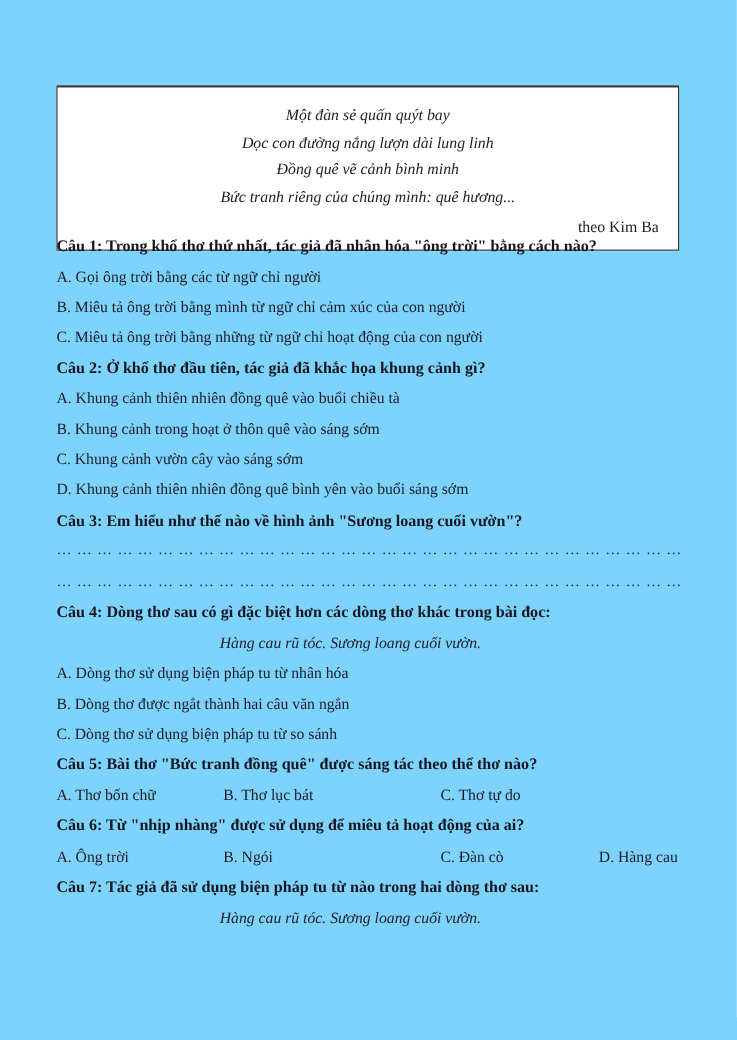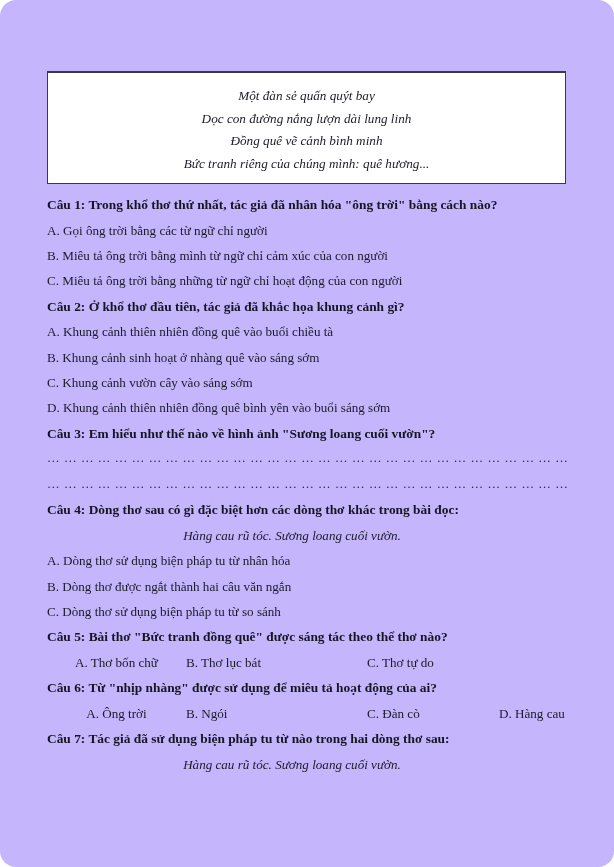--- a/index.html
+++ b/index.html
@@ -14,22 +14,21 @@
     color: #1b1b26;
     position: relative;
     overflow: hidden;
   }
 
   .page {
     position: absolute;
     left: 0; top: 0;
     width: 614px;
     height: 867px;
-    background: #c4b5fd;
-    border-radius: 16px;
+    background: #7dd3fc;
   }
 
   
   .poem-box {
     position: absolute;
     left: 47px;
     top: 71px;
     width: 519px;
     box-sizing: border-box;
     border: 1px solid #3a3a44;
@@ -81,21 +80,21 @@
   }
 
   
   .opt-row {
     display: flex;
     font-size: 13.1px;
     line-height: 25.4px;
     color: #1b1b26;
   }
   .opt-row .col { white-space: nowrap; }
-  .opt-row .col:nth-child(1) { width: 139px; text-align: center; }
+  .opt-row .col:nth-child(1) { width: 139px; }
   .opt-row .col:nth-child(2) { width: 133px; }
   .opt-row .col:nth-child(3) { width: 132px; margin-left: 48px; }
   .opt-row .col:nth-child(4) { width: auto; }
 
   .poem-quote {
     text-align: center;
     font-style: italic;
     font-size: 13.1px;
     line-height: 25.6px;
     color: #1b1b26;
@@ -116,35 +115,36 @@
 </head>
 <body>
 
 <div class="page">
 
   <div class="poem-box">
     <div class="poem-line">Một đàn sẻ quấn quýt bay</div>
     <div class="poem-line">Dọc con đường nắng lượn dài lung linh</div>
     <div class="poem-line">Đồng quê vẽ cảnh bình minh</div>
     <div class="poem-line">Bức tranh riêng của chúng mình: quê hương...</div>
+    <div class="poem-attrib">theo Kim Ba</div>
   </div>
 
   <div class="content">
 
     <div class="q-block">
       <div class="q-title">Câu 1: Trong khổ thơ thứ nhất, tác giả đã nhân hóa "ông trời" bằng cách nào?</div>
       <div class="opt">A. Gọi ông trời bằng các từ ngữ chỉ người</div>
       <div class="opt">B. Miêu tả ông trời bằng mình từ ngữ chỉ cảm xúc của con người</div>
       <div class="opt">C. Miêu tả ông trời bằng những từ ngữ chỉ hoạt động của con người</div>
     </div>
 
     <div class="q-block">
       <div class="q-title">Câu 2: Ở khổ thơ đầu tiên, tác giả đã khắc họa khung cảnh gì?</div>
       <div class="opt">A. Khung cảnh thiên nhiên đồng quê vào buổi chiều tà</div>
-      <div class="opt">B. Khung cảnh sinh hoạt ở nhàng quê vào sáng sớm</div>
+      <div class="opt">B. Khung cảnh trong hoạt ở thôn quê vào sáng sớm</div>
       <div class="opt">C. Khung cảnh vườn cây vào sáng sớm</div>
       <div class="opt">D. Khung cảnh thiên nhiên đồng quê bình yên vào buổi sáng sớm</div>
     </div>
 
     <div class="q-block">
       <div class="q-title">Câu 3: Em hiểu như thế nào về hình ảnh "Sương loang cuối vườn"?</div>
       <div class="dots">… … … … … … … … … … … … … … … … … … … … … … … … … … … … … … … … … … … … … … … … … …</div>
       <div class="dots">… … … … … … … … … … … … … … … … … … … … … … … … … … … … … … … … … … … … … … … … … …</div>
     </div>
 

